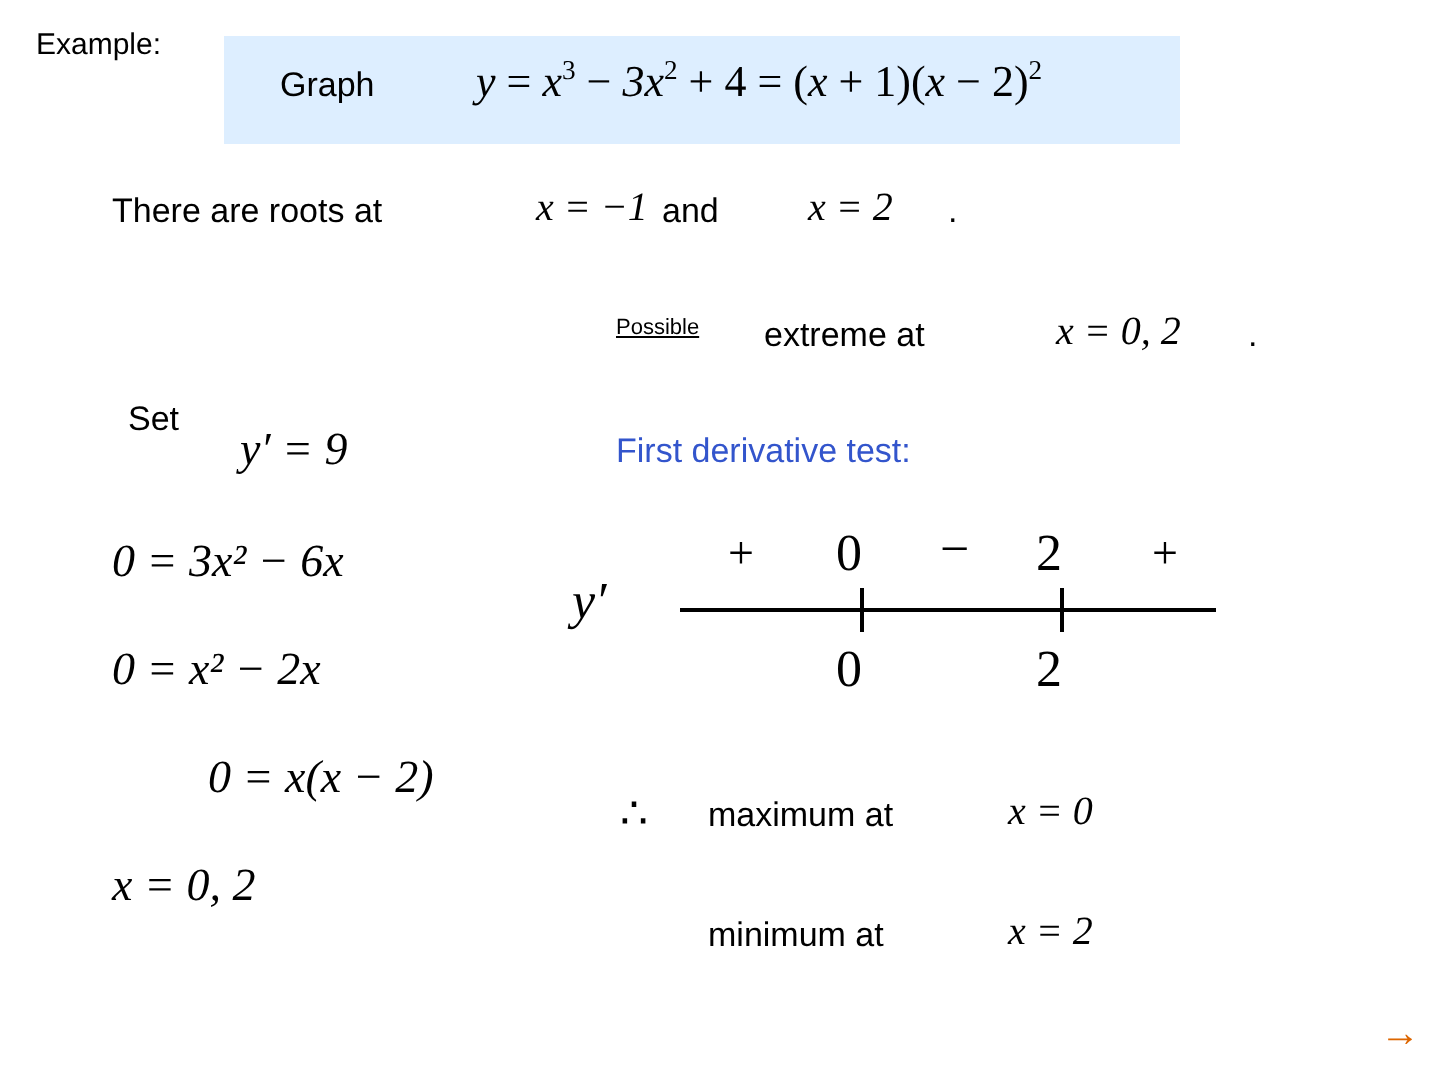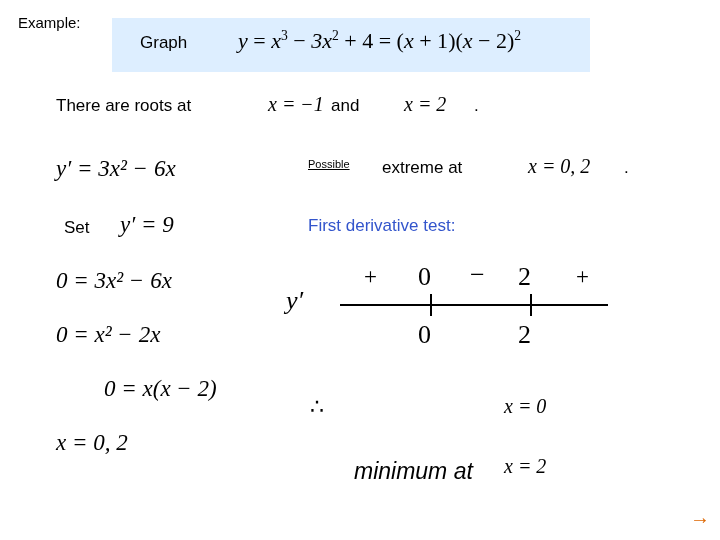--- a/index.html
+++ b/index.html
@@ -89,21 +89,21 @@
     left: 474px; top: 96px;
     font-size: 17px;
   }
 
   
   #deriv-eq {
     left: 56px; top: 156px;
     font-size: 23px;
   }
   #set-word {
-    left: 64px; top: 218px;
+    left: 64px; top: 200px;
     font-size: 17px;
   }
   #set-eq {
     left: 120px; top: 212px;
     font-size: 23px;
   }
   #solve1 {
     left: 56px; top: 268px;
     font-size: 23px;
   }
@@ -193,22 +193,21 @@
   #max-text {
     left: 354px; top: 398px;
     font-size: 17px;
   }
   #max-eq {
     left: 504px; top: 395px;
     font-size: 20px;
   }
   #min-text {
     left: 354px; top: 458px;
-    font-size: 23px;
-    font-style: italic;
+    font-size: 17px;
   }
   #min-eq {
     left: 504px; top: 455px;
     font-size: 20px;
   }
 
   
   #next-arrow {
     left: 690px; top: 506px;
     font-size: 20px;
@@ -227,21 +226,20 @@
   <div class="abs math" id="graph-equation">
     <span>y</span><span class="op">&nbsp;</span><span class="op">=</span>&nbsp;<span>x</span><sup class="exp">3</sup>&nbsp;<span class="op">−</span>&nbsp;<span>3x</span><sup class="exp">2</sup>&nbsp;<span class="op">+</span>&nbsp;<span class="num">4</span>&nbsp;<span class="op">=</span>&nbsp;<span class="paren">(</span><span>x</span>&nbsp;<span class="op">+ 1</span><span class="paren">)</span><span class="paren">(</span><span>x</span>&nbsp;<span class="op">− 2</span><span class="paren">)</span><sup class="exp">2</sup>
   </div>
 
   <div class="abs txt" id="roots-text">There are roots at</div>
   <div class="abs math" id="roots-eq1">x = −1</div>
   <div class="abs txt" id="roots-and">and</div>
   <div class="abs math" id="roots-eq2">x = 2</div>
   <div class="abs txt" id="roots-period">.</div>
 
-  <div class="abs math" id="deriv-eq">y′ = 3x² − 6x</div>
   <div class="abs txt" id="set-word">Set</div>
   <div class="abs math" id="set-eq">y′ = 9</div>
   <div class="abs math" id="solve1">0 = 3x² − 6x</div>
   <div class="abs math" id="solve2">0 = x² − 2x</div>
   <div class="abs math" id="solve3">0 = x(x − 2)</div>
   <div class="abs math" id="solve4">x = 0, 2</div>
 
   <div class="abs txt" id="possible-word">Possible</div>
   <div class="abs txt" id="extreme-word">extreme at</div>
   <div class="abs math" id="extreme-eq">x = 0, 2</div>
@@ -255,19 +253,20 @@
   <div class="tick" id="tick-2"></div>
   <div class="sign" id="sign-plus-1">+</div>
   <div class="sign" id="sign-minus">−</div>
   <div class="sign" id="sign-plus-2">+</div>
   <div class="critval" id="crit-0-top">0</div>
   <div class="critval" id="crit-2-top">2</div>
   <div class="critval" id="crit-0-bot">0</div>
   <div class="critval" id="crit-2-bot">2</div>
 
   <div class="abs" id="therefore">∴</div>
+  <div class="abs txt" id="max-text">maximum at</div>
   <div class="abs math" id="max-eq">x = 0</div>
   <div class="abs txt" id="min-text">minimum at</div>
   <div class="abs math" id="min-eq">x = 2</div>
 
   <div class="abs" id="next-arrow">→</div>
 
 </div>
 
 </body></html>

